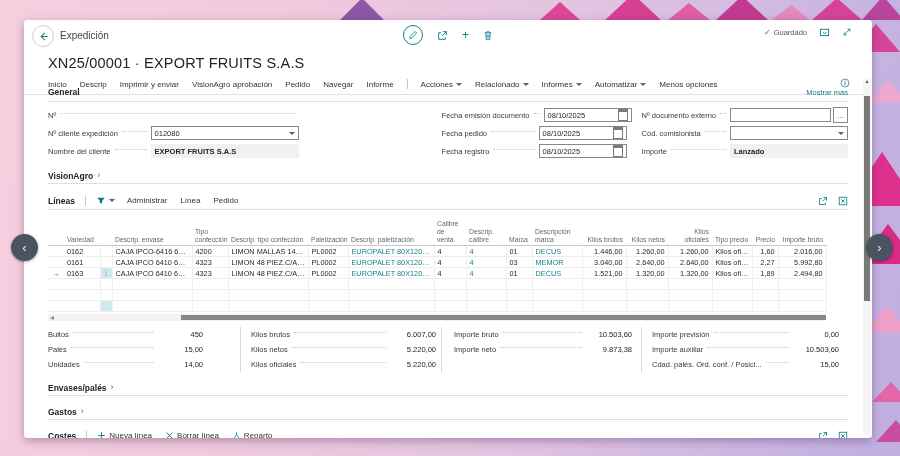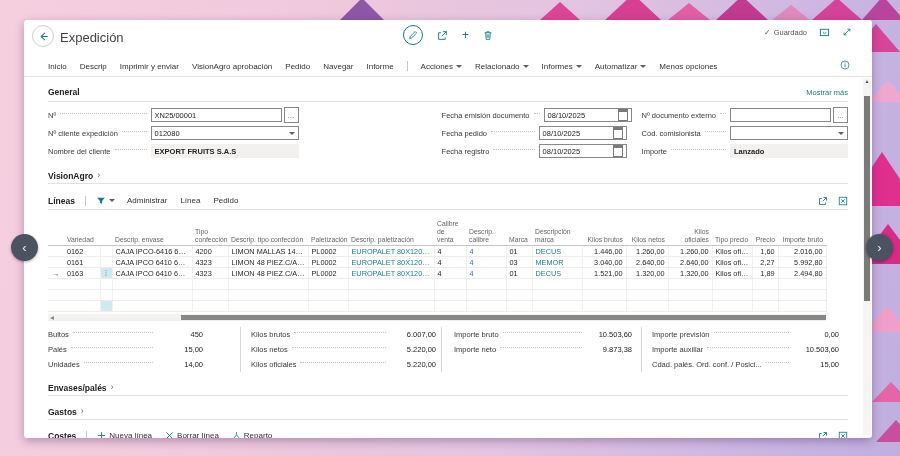--- a/index.html
+++ b/index.html
@@ -6,21 +6,21 @@
   .desktop{position:relative;width:900px;height:456px;overflow:hidden;
     background:linear-gradient(100deg,#f6cfdf 0%,#f0c9dc 30%,#e2c3e1 60%,#cbb6e2 85%,#c0aee0 100%);
     font-family:"Liberation Sans",sans-serif;}
   .tri{position:absolute;width:0;height:0;}
   
   .window{position:absolute;left:24px;top:20px;width:848px;height:418px;background:#fff;
     border-radius:3px;box-shadow:0 3px 10px rgba(60,30,80,.35);z-index:5;overflow:hidden;color:#252423;}
   .topbar{position:relative;height:26px;padding-top:7px;}
   .back-btn{position:absolute;left:8px;top:5px;width:20px;height:20px;border:1px solid #d0d0d0;border-radius:50%;
     display:flex;align-items:center;justify-content:center;color:#12747c;font-size:11px;cursor:pointer;}
-  .breadcrumb{position:absolute;left:36px;top:10px;font-size:13px;color:#444;}
+  .breadcrumb{position:absolute;left:36px;top:10px;font-size:10px;color:#444;}
   .top-actions{position:absolute;left:50%;transform:translateX(-50%);top:5px;display:flex;align-items:center;gap:14px;}
   .circle-btn{width:18px;height:18px;border:1px solid #0c7e85;border-radius:50%;display:flex;align-items:center;justify-content:center;}
   .tb-icon{display:inline-flex;align-items:center;justify-content:center;color:#0c7e85;}
   .plus-glyph{font-size:12px;color:#0c7e85;line-height:10px;}
   .top-right{position:absolute;right:20px;top:7px;display:flex;align-items:center;gap:12px;}
   .saved{display:flex;align-items:center;gap:3px;font-size:7.5px;color:#555;}
   .check{color:#555;font-size:8px;}
   .page-title{padding:2px 0 0 24px;font-size:14.5px;color:#222;letter-spacing:.2px;}
   
   .menubar{position:relative;display:flex;align-items:center;gap:13px;height:20px;margin-top:3px;
@@ -162,20 +162,21 @@
             </svg>
         </span>
         <span class="tb-icon">
           <svg width="10" height="10" viewBox="0 0 12 12">
               <path d="M2.5 9.5l7-7M2.5 9.5V6.6M2.5 9.5h2.9M9.5 2.5v2.9M9.5 2.5H6.6" fill="none" stroke="#0c7e85" stroke-width="1"></path>
             </svg>
         </span>
       </div>
     </div>
 
+    <div class="page-title">XN25/00001 · EXPORT FRUITS S.A.S</div>
 
     <nav class="menubar">
       <span class="mi">Inicio</span>
       <span class="mi">Descrip</span>
       <span class="mi">Imprimir y enviar</span>
       <span class="mi">VisionAgro aprobación</span>
       <span class="mi">Pedido</span>
       <span class="mi">Navegar</span>
       <span class="mi">Informe</span>
       <span class="mdiv"></span>
@@ -197,24 +198,20 @@
 
       <div class="sec-head">
         <span class="sec-title">General</span>
         <span class="link">Mostrar más</span>
       </div>
       <div class="gcols">
           <div class="gcol c0">
             <div class="fieldrow">
               <span class="flabel">Nº</span>
               <span class="dots"></span>
-              <div class="ctlc">
-                <div class="input">XN25/00001</div>
-                <div class="mini-btn">…</div>
-              </div>
             </div>
             <div class="fieldrow">
               <span class="flabel">Nº cliente expedición</span>
               <span class="dots"></span>
               <div class="ctlc">
                 <div class="input">012080<span class="caret"></span></div>
               </div>
             </div>
             <div class="fieldrow">
               <span class="flabel">Nombre del cliente</span>

